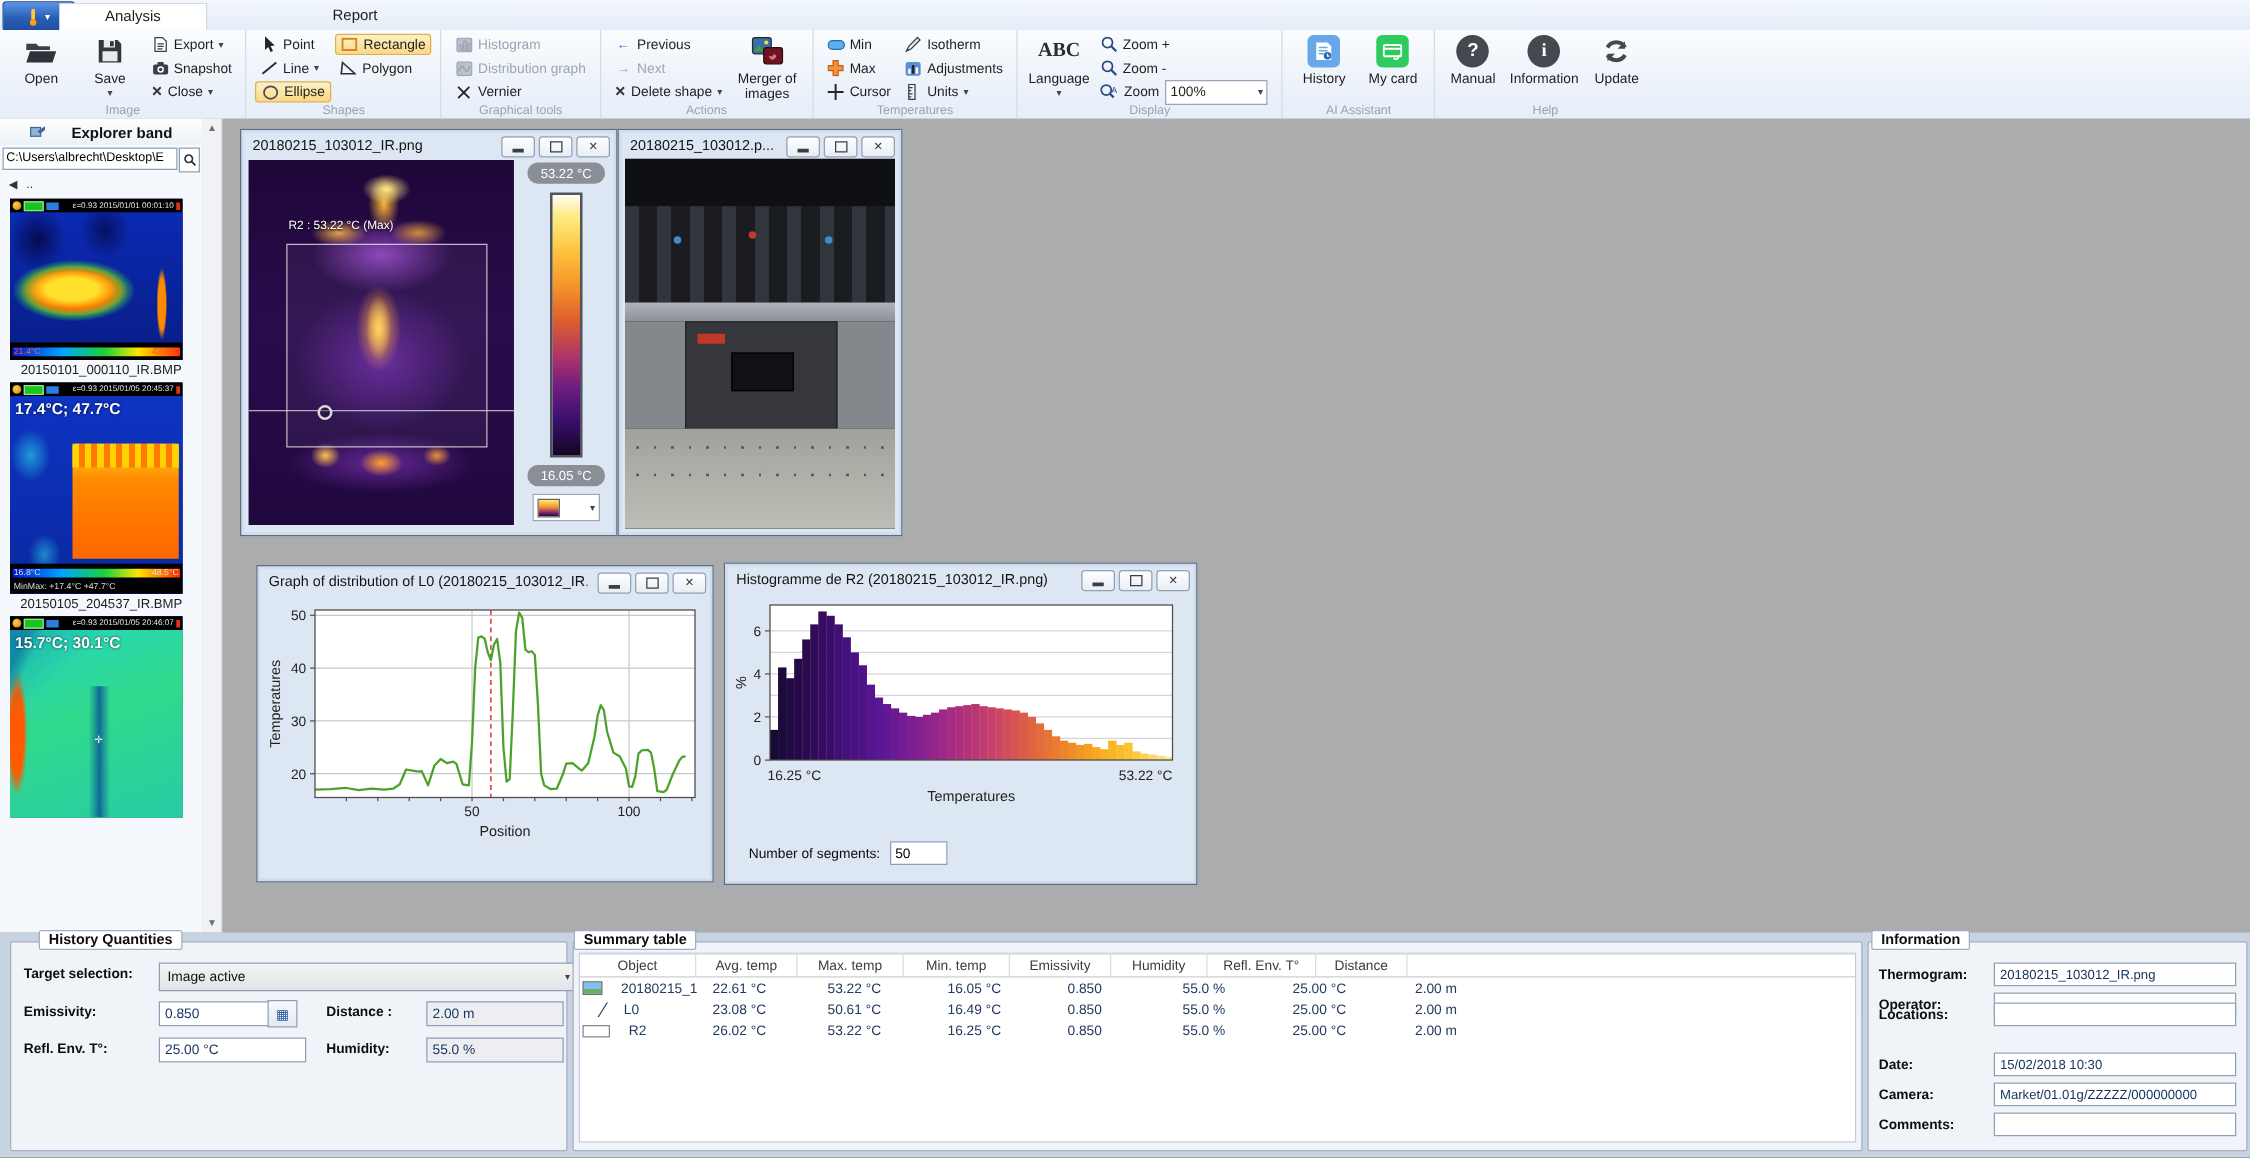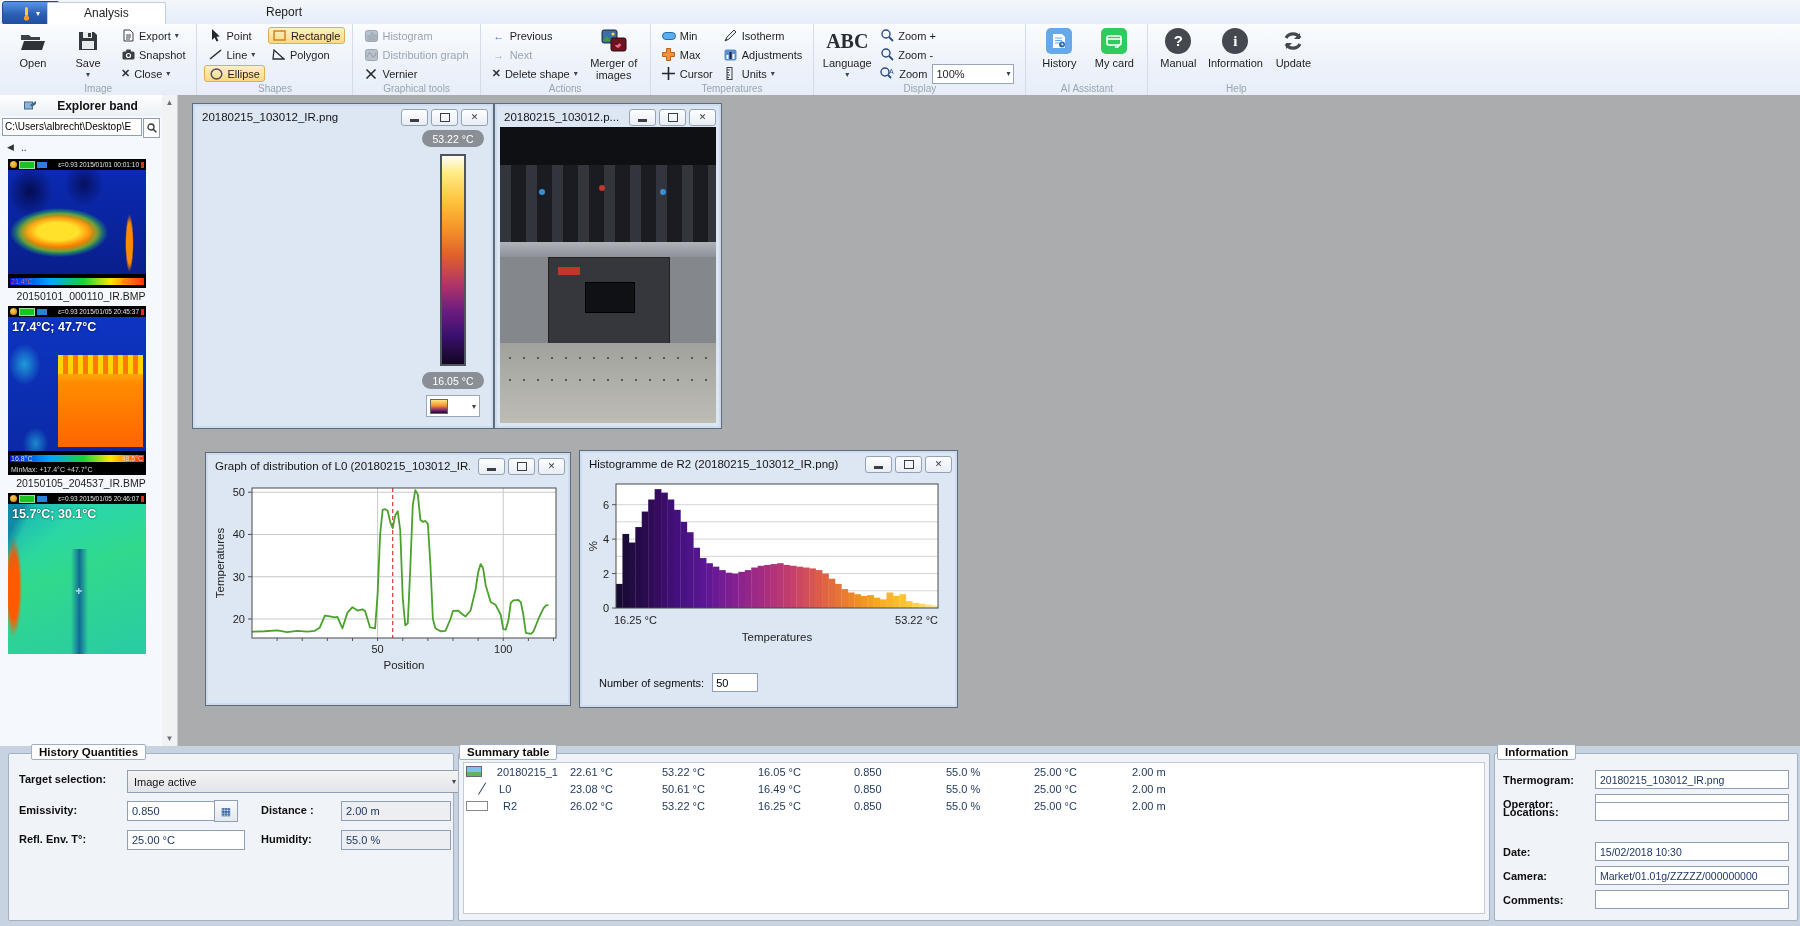--- a/index.html
+++ b/index.html
@@ -23,21 +23,21 @@
   .bigbtn .bicon{height:26px;display:flex;align-items:center;justify-content:center;margin-bottom:3px;}
   .smallcol{display:flex;flex-direction:column;gap:2px;}
   .smallbtn{display:flex;align-items:center;gap:4px;font-size:11px;color:#1e1e1e;height:17px;padding:0 4px;border-radius:3px;white-space:nowrap;}
   .smallbtn.hl{background:linear-gradient(#fdf0c6,#fbd984);border:1px solid #e0ae4d;height:15px;}
   .smallbtn.disabled{color:#9ba5b1;}
   .smallbtn.disabled svg *{stroke:#9ba5b1 !important;fill:#b9c1ca;}
   .caret{font-size:8px;color:#3c4450;}
   .icon14{width:14px;height:14px;display:inline-flex;align-items:center;justify-content:center;}
   .xglyph{font-weight:bold;font-size:11px;color:#31363d;}
   .combo{display:flex;align-items:center;justify-content:space-between;width:74px;height:18px;border:1px solid #98a6b8;background:#fff;font-size:11px;padding:0 3px;}
-  .abc{font-family:"Liberation Serif",serif;font-weight:bold;font-size:20px;color:#2a2e34;}
+  .abc{font-family:"Liberation Serif",serif;font-weight:bold;font-size:16px;color:#2a2e34;}
   .roundicon{width:26px;height:26px;border-radius:50%;background:#45494f;color:#fff;font-weight:bold;font-size:15px;display:flex;align-items:center;justify-content:center;}
   .sqicon{width:26px;height:26px;border-radius:5px;display:flex;align-items:center;justify-content:center;}
   
   .sidebar{position:absolute;left:0;top:95px;width:162px;height:651px;background:#f5f8fc;border-right:1px solid #d4dbe5;overflow:hidden;}
   .exp-header{height:21px;display:flex;align-items:center;justify-content:center;gap:20px;font-weight:bold;font-size:12px;color:#101010;background:linear-gradient(#fefefe,#ebf1f8);}
   .path-row{display:flex;gap:1px;margin:2px 2px 1px 2px;}
   .path-input{flex:1;height:16px;line-height:16px;border:1px solid #8fa0b6;background:#fff;font-size:10px;padding:0 2px;white-space:nowrap;overflow:hidden;}
   .search-btn{width:15px;height:18px;border:1px solid #8fa0b6;background:#fff;display:flex;align-items:center;justify-content:center;}
   .up-row{height:16px;display:flex;align-items:center;gap:7px;padding-left:7px;font-size:10px;color:#222;}
   .up-row .tri{font-size:9px;color:#333;}
@@ -609,20 +609,26 @@
         <span class="wbtns">
           <span class="wbtn">
               <span class="minbar"></span>
             </span>
           <span class="wbtn">
               <span class="maxbox"></span>
             </span>
           <span class="wbtn">✕</span>
         </span>
       </div>
+      <div class="irimg">
+        <div class="irnote">R2 : 53.22 °C (Max)</div>
+        <div class="r2rect"></div>
+        <div class="l0line"></div>
+        <div class="l0dot"></div>
+      </div>
       <div class="rail">
         <div class="badge" style="margin-top:2px;">53.22 °C</div>
         <div class="scalebar"></div>
         <div class="badge">16.05 °C</div>
         <div class="palcombo">
           <span class="palswatch"></span>
           <span class="caret">▾</span>
         </div>
       </div>
     </div>
@@ -824,20 +830,30 @@
       <div class="field ro" style="position:absolute;left:332px;top:47px;width:100px;">2.00 m</div>
       <div class="flabel" style="position:absolute;left:10px;top:79px;">Refl. Env. T°:</div>
       <div class="field" style="position:absolute;left:118px;top:76px;width:108px;">25.00 °C</div>
       <div class="flabel" style="position:absolute;left:252px;top:79px;">Humidity:</div>
       <div class="field ro" style="position:absolute;left:332px;top:76px;width:100px;">55.0 %</div>
     </div>
 
     <div class="panel" style="left:458px;width:1030px;">
       <div class="ptab" style="left:0px;">Summary table</div>
       <div class="stable">
+        <div class="thead">
+          <span class="c0">Object</span>
+            <span class="c1">Avg. temp</span>
+          <span class="c2">Max. temp</span>
+            <span class="c3">Min. temp</span>
+          <span class="c4">Emissivity</span>
+            <span class="c5">Humidity</span>
+          <span class="c6">Refl. Env. T°</span>
+            <span class="c7">Distance</span>
+        </div>
         <div class="trow">
           <span class="c0 objcell">
               <span class="ri-img"></span>
               <span>20180215_1</span>
             </span>
           <span class="c1">22.61 °C</span>
             <span class="c2">53.22 °C</span>
           <span class="c3">16.05 °C</span>
             <span class="c4">0.850</span>
           <span class="c5">55.0 %</span>

